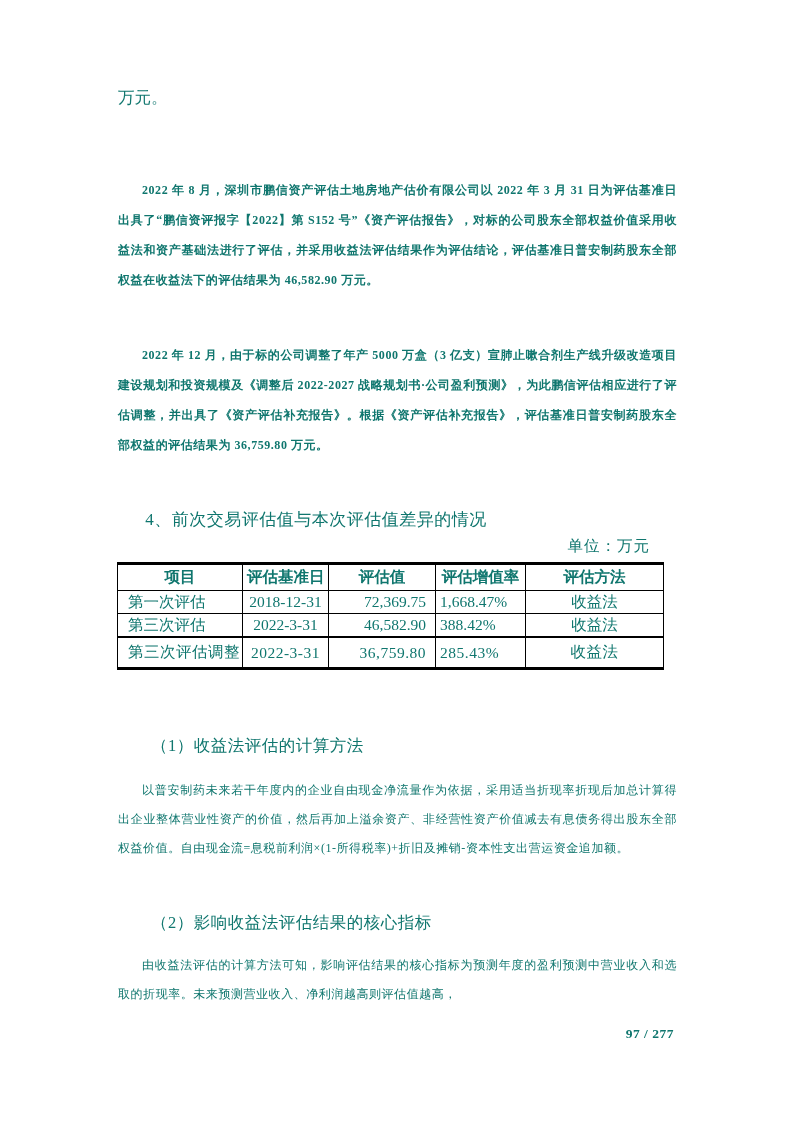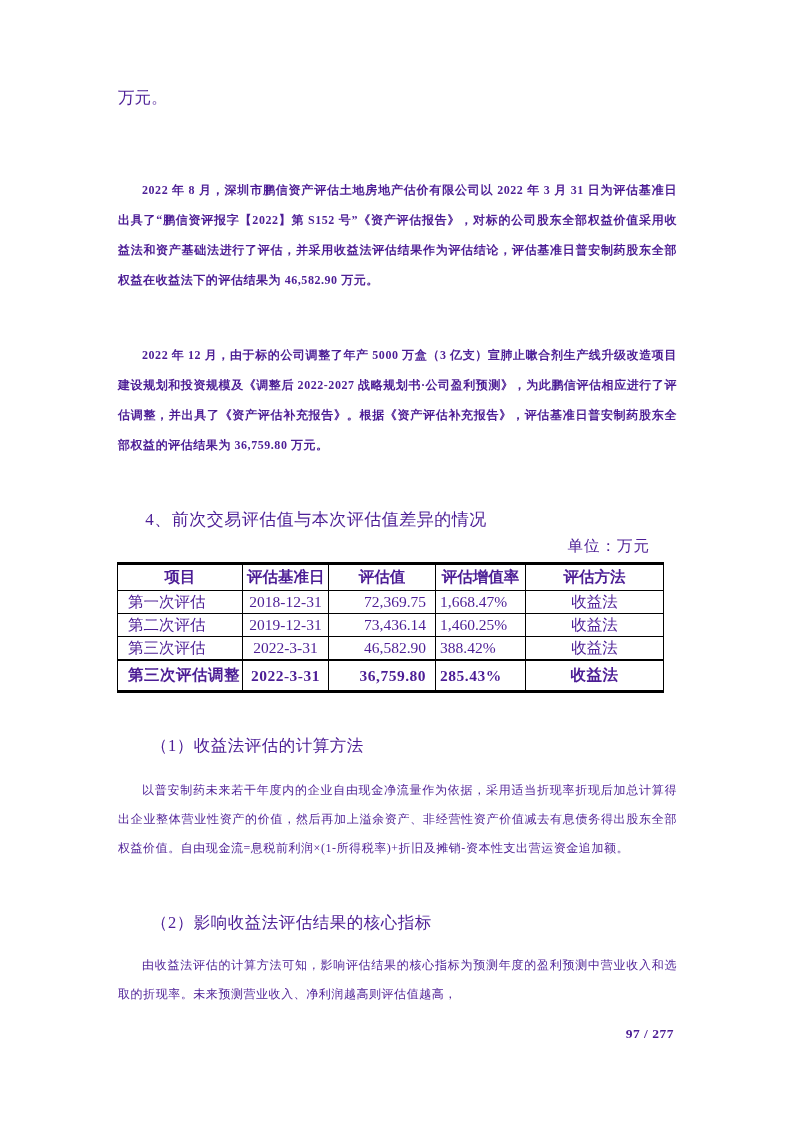--- a/index.html
+++ b/index.html
@@ -1,21 +1,21 @@
 <!DOCTYPE html>
 <html><head>
 <meta charset="utf-8">
 <style>
   html, body { margin: 0; padding: 0; background: #ffffff; }
   .page {
     position: relative;
     width: 793px;
     height: 1122px;
     background: #ffffff;
-    color: #4c1d95;
+    color: #0f766e;
     font-family: "Liberation Serif", "DejaVu Serif", serif;
     overflow: hidden;
   }
   .content {
     position: absolute;
     left: 118px;
     top: 0;
     width: 559px;
     height: 1122px;
   }
@@ -96,21 +96,21 @@
     text-align: center;
     height: 25px;
   }
   table.val tbody td { height: 22px; }
   table.val .c1 { text-align: left; padding-left: 10px; }
   table.val .c2 { text-align: center; }
   table.val .c3 { text-align: right; padding-right: 9px; }
   table.val .c4 { text-align: left; padding-right: 9px; }
   table.val .c5 { text-align: center; }
   table.val tr.bold-row td {
-    font-weight: bold;
+    font-weight: normal;
     height: 29px;
     border-top: 2px solid #000;
     letter-spacing: 0.5px;
   }
   .footer {
     position: absolute;
     left: 118px;
     top: 1026px;
     width: 556px;
     text-align: right;
@@ -155,27 +155,20 @@
       </thead>
       <tbody>
         <tr>
           <td class="c1">第一次评估</td>
           <td class="c2">2018-12-31</td>
           <td class="c3">72,369.75</td>
           <td class="c4">1,668.47%</td>
           <td class="c5">收益法</td>
         </tr>
         <tr>
-          <td class="c1">第二次评估</td>
-          <td class="c2">2019-12-31</td>
-          <td class="c3">73,436.14</td>
-          <td class="c4">1,460.25%</td>
-          <td class="c5">收益法</td>
-        </tr>
-        <tr>
           <td class="c1">第三次评估</td>
           <td class="c2">2022-3-31</td>
           <td class="c3">46,582.90</td>
           <td class="c4">388.42%</td>
           <td class="c5">收益法</td>
         </tr>
         <tr class="bold-row">
           <td class="c1">第三次评估调整</td>
           <td class="c2">2022-3-31</td>
           <td class="c3">36,759.80</td>

